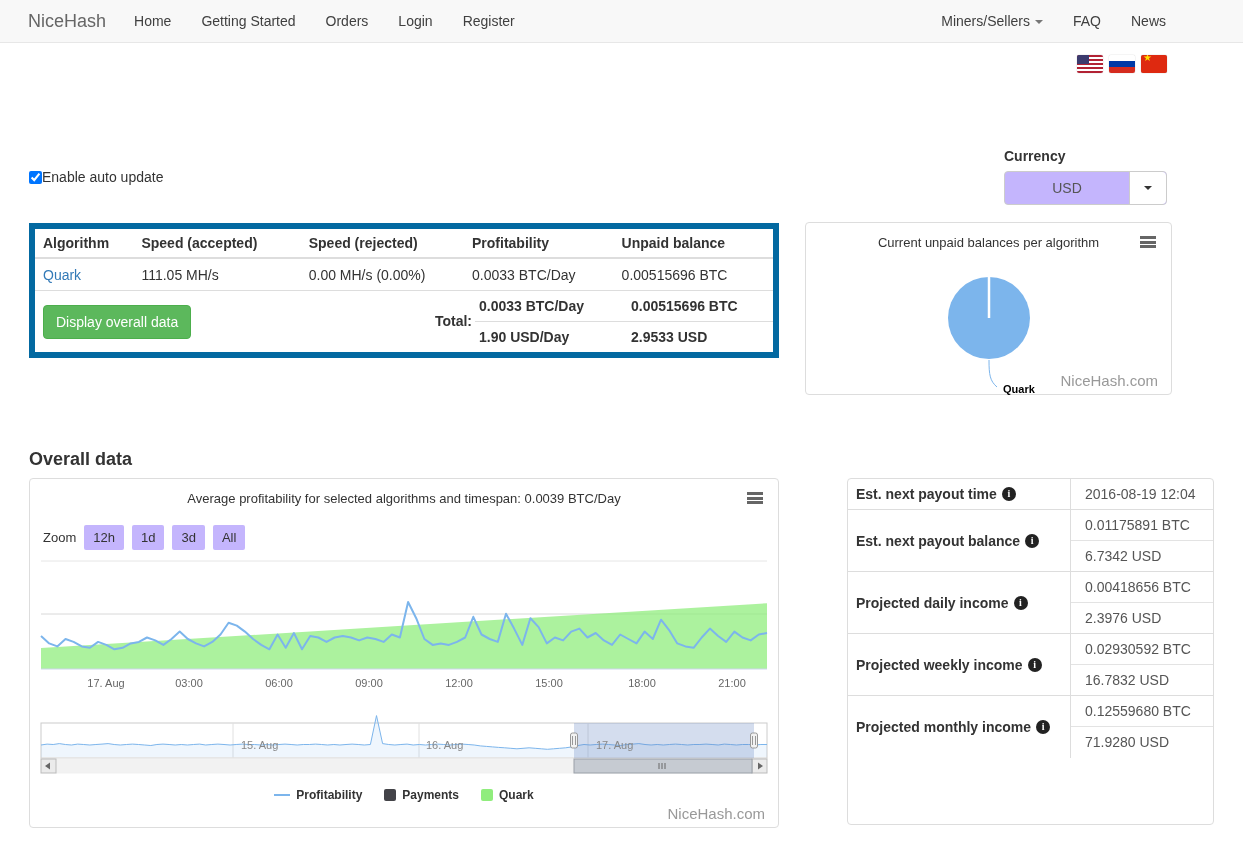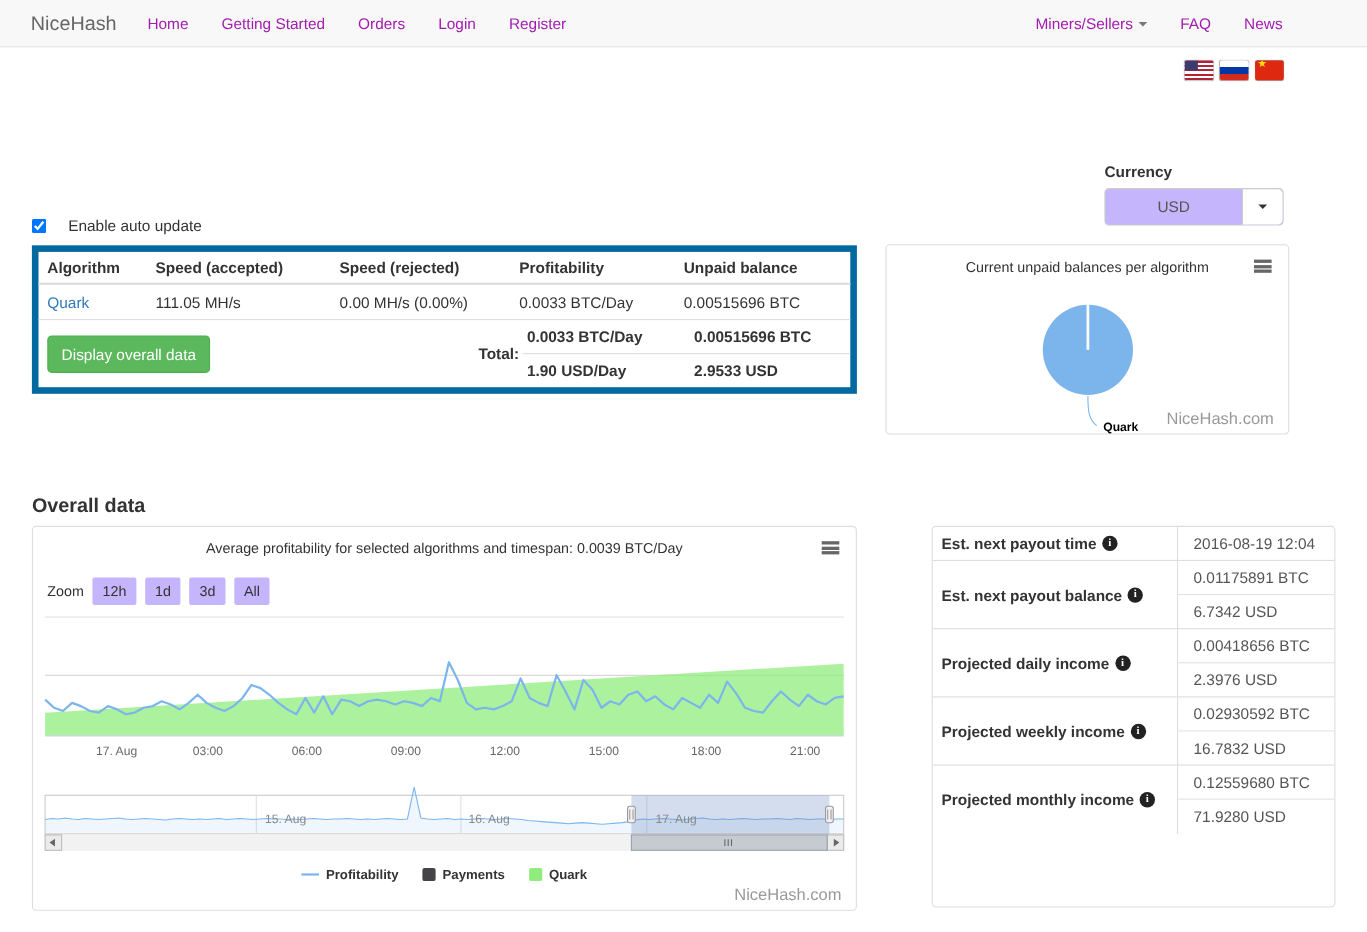--- a/index.html
+++ b/index.html
@@ -2,35 +2,35 @@
 <html><head>
 <meta charset="utf-8">
 <style>
   * { box-sizing: border-box; margin: 0; padding: 0; }
   html,body { width:1243px; height:847px; background:#fff; font-family:"Liberation Sans",sans-serif; color:#333; font-size:14px; }
 
   
   .navbar { position:absolute; top:0; left:0; width:1243px; height:43px; background:#f8f8f8; border-bottom:1px solid #e7e7e7; display:flex; align-items:center; }
   .brand { color:#666; font-size:18px; margin-left:28px; text-decoration:none; }
   .nav-left { display:flex; margin-left:13px; }
-  .nav-left a, .nav-right a { color:#a21caf; text-decoration:none; font-size:14px; padding:0 15px; line-height:42px; display:block;text-align:right; }
+  .nav-left a, .nav-right a { color:#404040; text-decoration:none; font-size:14px; padding:0 15px; line-height:42px; display:block;text-align:right; }
   .nav-right { display:flex; margin-left:auto; margin-right:62px; }
   .caret { display:inline-block; width:0; height:0; border-left:4px solid transparent; border-right:4px solid transparent; border-top:4px solid #777; margin-left:5px; vertical-align:middle; }
 
   
   .flags { position:absolute; top:55px; right:76px; display:flex; gap:6px; }
   .flag { width:26px; height:18px; border-radius:2px; position:relative; overflow:hidden; box-shadow:0 0 1px rgba(0,0,0,.4); cursor:pointer; }
   .flag-us { background:repeating-linear-gradient(#b22234 0 2px, #fff 2px 4px); }
   .flag-us::after { content:""; position:absolute; top:0; left:0; width:12px; height:9px; background:#3c3b6e; }
   .flag-ru { background:linear-gradient(#fff 0 33%, #0039a6 33% 66%, #d52b1e 66% 100%); }
   .flag-cn { background:#de2910; }
   .flag-cn::after { content:"★"; position:absolute; top:-3px; left:2px; color:#ffde00; font-size:10px; }
 
   
-  .auto-update { position:absolute; top:169px; left:29px; display:flex; align-items:center; gap:20px; font-size:14px;margin-top:28px; }
+  .auto-update { position:absolute; top:169px; left:29px; display:flex; align-items:center; gap:0; font-size:14px; }
   .currency-label { position:absolute; top:148px; left:1004px; font-weight:bold; }
   .currency-box { position:absolute; top:171px; left:1004px; width:163px; height:34px; border:1px solid #ccc; border-radius:4px; background:#c4b5fd; display:flex; }
   .currency-value { flex:1; text-align:center; line-height:32px; color:#555; }
   .currency-caret-btn { width:37px; border-left:1px solid #ccc; display:flex; align-items:center; justify-content:center; cursor:pointer; border-radius:0 4px 4px 0; background:#fff; }
   .caret-dark { width:0; height:0; border-left:4px solid transparent; border-right:4px solid transparent; border-top:4px solid #333; }
 
   
   .mining-table { position:absolute; top:223px; left:29px; width:750px; border:6px solid #0369a1; background:#fff; }
   .mt-header { display:flex; height:30px; border-bottom:2px solid #ddd; font-weight:bold; align-items:center; }
   .mt-row { display:flex; height:32px; border-bottom:1px solid #ddd; align-items:center; }

